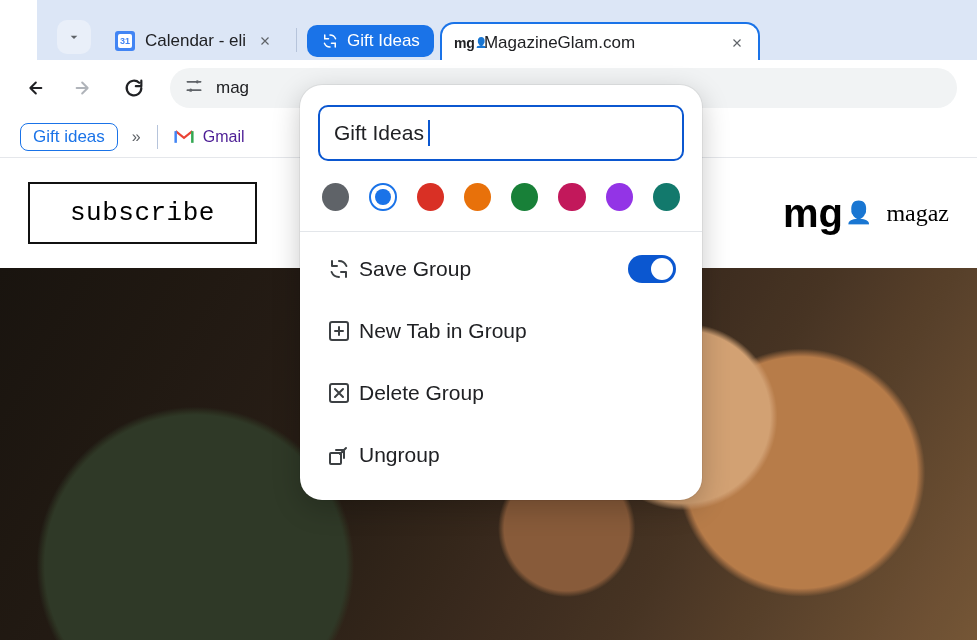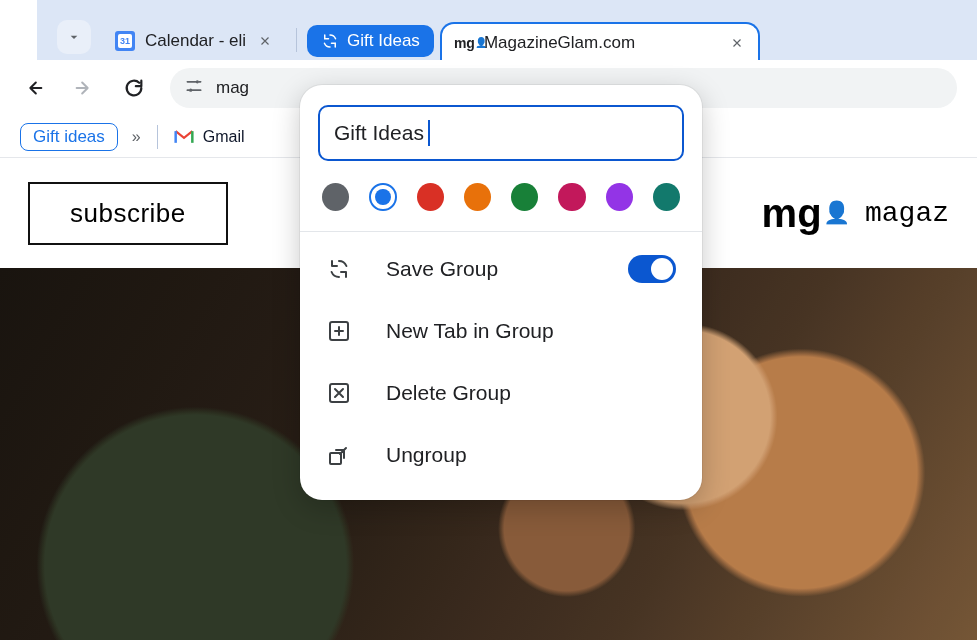--- a/index.html
+++ b/index.html
@@ -76,39 +76,39 @@
   .bookbar{
     display:flex;align-items:center;gap:14px;
     height:42px;padding:0 20px;background:#fff;
     border-bottom:1px solid #e5e7eb;
   }
   .group-bm{
     border:1.5px solid #1a73e8;color:#1a73e8;
     padding:3px 12px;border-radius:8px;font-size:17px;
   }
   .chev{font-size:16px;color:#5f6368;}
-  .bm-item{display:flex;align-items:center;gap:9px;font-size:16px;color:#0f172a;}
+  .bm-item{display:flex;align-items:center;gap:9px;font-size:16px;color:#4c1d95;}
 
   
   .page{
     position:relative; height: calc(640px - 60px - 56px - 42px);
     background:#fff;
   }
   .page-top{
     display:flex;align-items:center;justify-content:space-between;
     padding:24px 28px; height:110px;
   }
   .subscribe{
     border:2.5px solid #111;padding:14px 40px;font-size:26px;letter-spacing:0.5px;
-    font-family: Liberation Sans, sans-serif;
+    font-family: Liberation Mono, monospace;
     background:#fff;
   }
   .brand{display:flex;align-items:center;gap:14px;}
   .brand .logo{font-weight:900;font-size:40px;display:flex;align-items:center;}
-  .brand .word{font-size:28px;font-family: Liberation Mono, monospace;}
+  .brand .word{font-size:24px;font-family: Liberation Serif, serif;}
   .hero{
     height: calc(100% - 110px);
     background:
       radial-gradient(circle at 70% 40%, #d9a06a 0 12%, transparent 13%),
       radial-gradient(circle at 82% 55%, #c07a3f 0 14%, transparent 15%),
       radial-gradient(circle at 58% 70%, #8f5a33 0 10%, transparent 11%),
       radial-gradient(circle at 20% 80%, #2e3a24 0 18%, transparent 19%),
       linear-gradient(120deg,#1a140e 0%, #2b1f14 40%, #4a3320 70%, #7a5530 100%);
     filter: saturate(0.85);
   }
@@ -140,21 +140,21 @@
   }
   .swatch.selected::before{
     content:"";position:absolute;inset:-6px;border:2.5px solid var(--c);border-radius:50%;
   }
   .swatch.selected{
     width:16px;height:16px;margin:6px;
   }
   .sep{height:1px;background:#e3e6ea;margin:2px -18px 6px -18px;}
   .menu{display:flex;flex-direction:column;}
   .mi{
-    display:flex;align-items:center;gap:34px;
+    display:flex;align-items:center;gap:7px;
     height:62px;padding:0 8px;font-size:21px;color:#202124;
     border-radius:10px;
   }
   .mi .ic{width:26px;height:26px;flex:none;display:flex;align-items:center;justify-content:center;}
   .mi .ic svg{width:24px;height:24px;stroke:#3c4043;stroke-width:2;fill:none;stroke-linejoin:round;stroke-linecap:round;}
   .toggle{
     margin-left:auto;width:48px;height:28px;border-radius:14px;background:#0b57d0;
     position:relative;
   }
   .toggle::after{

